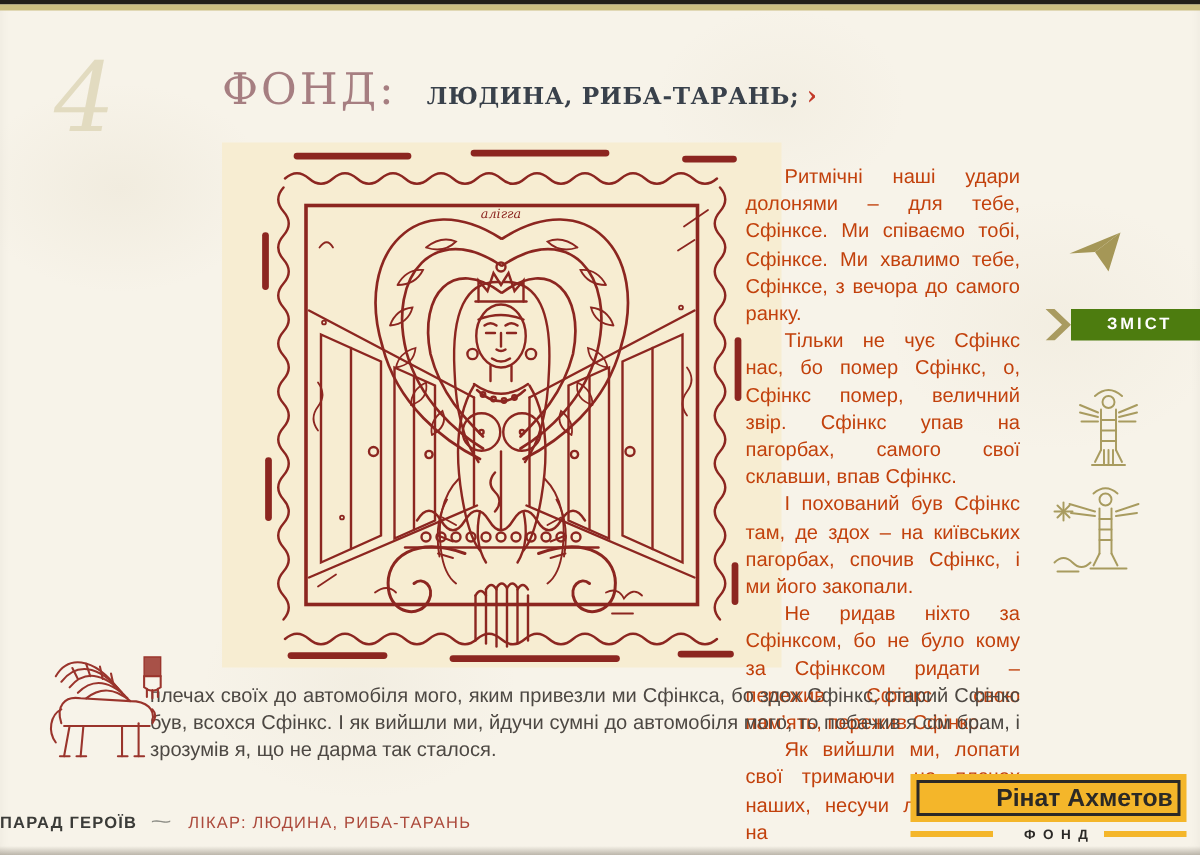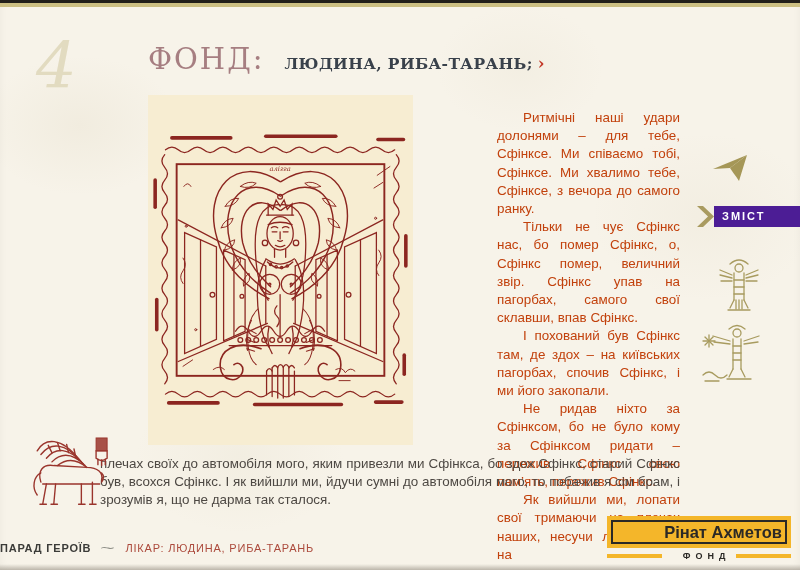--- a/index.html
+++ b/index.html
@@ -18,34 +18,34 @@
   .page-number{position:absolute;left:36px;top:34px;font-family:"DejaVu Serif",serif;
     font-style:italic;font-size:64px;line-height:1;color:#E2DBC0;}
 
   .title{position:absolute;left:148px;top:42px;white-space:nowrap;}
   .title-primary{font-family:"DejaVu Serif",serif;font-size:29px;color:#A67E81;letter-spacing:2px;}
   .title-secondary{font-family:"DejaVu Serif",serif;font-size:15.5px;font-weight:700;
     color:#39414B;letter-spacing:0.4px;margin-left:20px;}
   .title-arrow{font-family:"DejaVu Serif",serif;font-size:17px;font-weight:700;
     color:#C33A2A;margin-left:5px;cursor:pointer;}
 
-  .panel{position:absolute;left:148px;top:95px;width:265px;height:350px;background:#F7EDD2;}
+  .panel{position:absolute;left:148px;top:95px;width:373px;height:350px;background:#F7EDD2;}
   .panel svg{display:block;width:100%;height:100%;}
 
   .col{position:absolute;left:497px;top:90px;width:183px;font-size:13.4px;line-height:18.2px;
     color:#c2410c;text-align:justify;margin-top:19px;}
   .col p{margin:0;text-indent:26px;}
   .col p.cont{text-align-last:justify;}
   .fullw{position:absolute;left:100px;top:455px;width:580px;font-size:13.4px;line-height:18.2px;
     color:#4D4843;text-align:justify;}
 
   .plane{position:absolute;left:711px;top:154px;cursor:pointer;}
-  .ribbon{position:absolute;left:714px;right:0;top:206px;height:21px;background:#4c1d95;
+  .ribbon{position:absolute;left:714px;right:0;top:206px;height:21px;background:#4d7c0f;
     color:#FFFFFF;font-size:11px;font-weight:700;letter-spacing:2px;line-height:21px;
-    padding-left:8px;cursor:pointer;}
+    padding-left:24px;cursor:pointer;}
   .ribbon-chevron{position:absolute;left:697px;top:206px;}
   .thumb1{position:absolute;left:716px;top:256px;cursor:pointer;}
   .thumb2{position:absolute;left:699px;top:319px;cursor:pointer;}
   .lamassu{position:absolute;left:28px;top:430px;}
 
   .footer{position:absolute;left:0;right:0;top:540px;text-align:left;font-size:11px;
     letter-spacing:0.8px;color:#3B3B38;}
   .footer .series{font-weight:700;}
   .footer .sep{display:inline-block;transform:scaleX(1.9);color:#8D8D86;margin:0 9px;font-size:13px;}
   .footer .chapter{color:#AC4A3C;}

